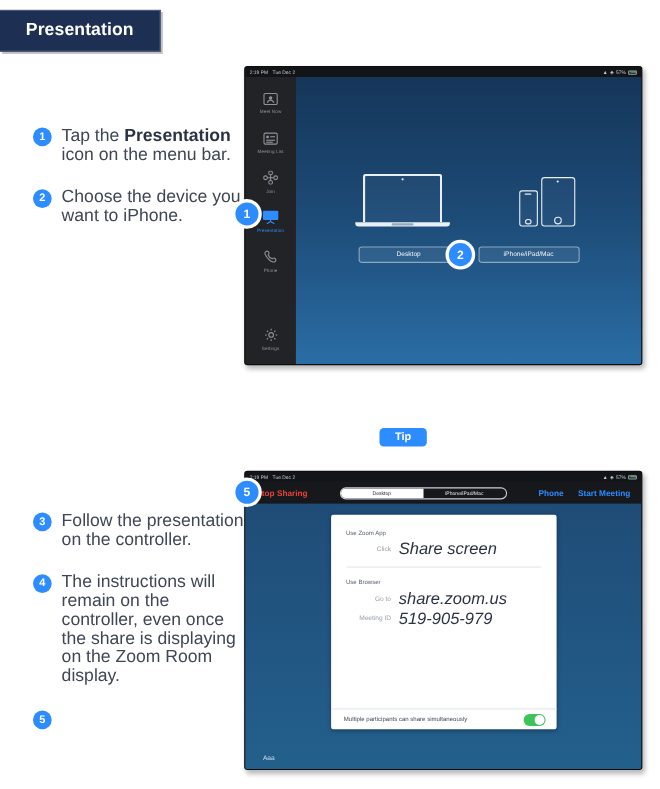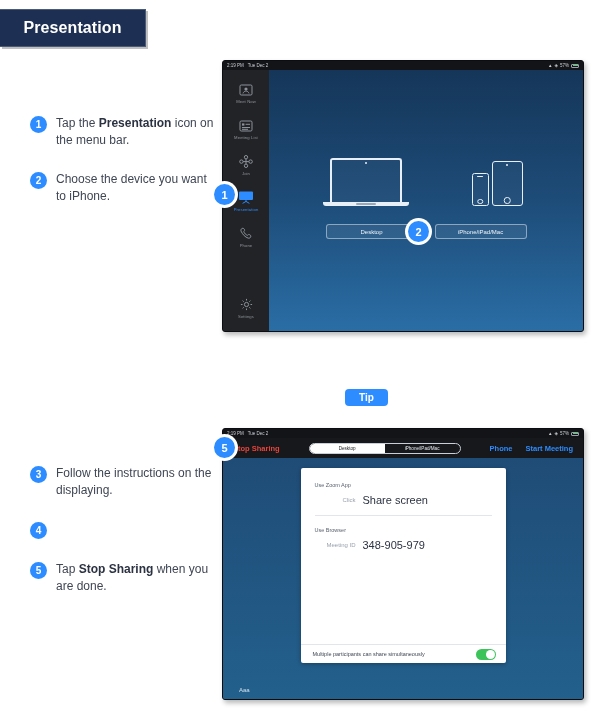--- a/index.html
+++ b/index.html
@@ -39,21 +39,21 @@
   .step { display: flex; margin-bottom: 22px; }
   .step-badge {
     flex: 0 0 auto;
     width: 17px; height: 17px; border-radius: 50%;
     background: #2d8cff;
     color: #fff;
     font-size: 10px; font-weight: bold;
     display: flex; align-items: center; justify-content: center;
     margin-right: 9px; margin-top: 1px;
   }
-  .step-text { font-size: 12px; line-height: 17px; color: #3f4654; }
+  .step-text { font-size: 16px; line-height: 17px; color: #3f4654; }
   .step-text b { font-weight: bold; color: #2b3242; }
 
   
   .tip-row {
     position: absolute; left: 345px; top: 388px;
     display: flex; align-items: flex-end;
   }
   .tip-pill {
     width: 43px; height: 17px; border-radius: 4px;
     background: #2d8cff; color: #fff;
@@ -212,21 +212,21 @@
     display: flex; flex-direction: column;
     box-shadow: 0 1px 4px rgba(0,0,0,.3);
   }
   .card-body { padding: 14px 0 0 0; flex: 1; }
   .sect-title { font-size: 5.5px; color: #5a6270; margin: 0 0 7px 14px; }
   .kv { display: flex; margin-bottom: 8px; }
   .kv-key {
     width: 62px; text-align: right; padding-right: 7px;
     font-size: 6px; color: #9aa2ae; line-height: 10px;
   }
-  .kv-val { font-size: 11px; color: #2b3242; line-height: 10px; }
+  .kv-val { font-size: 15px; color: #2b3242; line-height: 10px; font-style: italic; }
   .divider { height: 1px; background: #e2e5ea; margin: 10px 14px 11px 14px; }
   .card-foot {
     border-top: 1px solid #e2e5ea;
     height: 19px; display: flex; align-items: center;
     padding: 0 10px 0 12px;
   }
   .foot-label { font-size: 5.5px; color: #3f4654; }
   .toggle {
     margin-left: auto; width: 20px; height: 11px; border-radius: 6px;
     background: #3cc45b; position: relative;
@@ -270,28 +270,28 @@
     </div>
     <div class="step">
       <div class="step-badge">2</div>
       <div class="step-text">Choose the device you want to iPhone.</div>
     </div>
   </div>
 
   <div class="steps second">
     <div class="step">
       <div class="step-badge">3</div>
-      <div class="step-text">Follow the instructions on the displaying.</div>
+      <div class="step-text">Follow the presentation on the controller.</div>
     </div>
     <div class="step">
       <div class="step-badge">4</div>
+      <div class="step-text">The instructions will remain on the controller, even once the share is displaying on the Zoom Room display.</div>
     </div>
     <div class="step">
       <div class="step-badge">5</div>
-      <div class="step-text">Tap <b>Stop Sharing</b> when you are done.</div>
     </div>
   </div>
 
   <div class="tip-row">
     <div class="tip-pill">Tip</div>
   </div>
 
   <div class="tablet tablet-1">
 
     <div class="statusbar">
@@ -432,22 +432,26 @@
             <div class="sect-title">Use Zoom App</div>
             <div class="kv">
               <div class="kv-key">Click</div>
               <div class="kv-val">Share screen</div>
             </div>
 
             <div class="divider"></div>
 
             <div class="sect-title">Use Browser</div>
             <div class="kv">
+              <div class="kv-key">Go to</div>
+              <div class="kv-val">share.zoom.us</div>
+            </div>
+            <div class="kv">
               <div class="kv-key">Meeting ID</div>
-              <div class="kv-val">348-905-979</div>
+              <div class="kv-val">519-905-979</div>
             </div>
           </div>
 
           <div class="card-foot">
             <span class="foot-label">Multiple participants can share simultaneously</span>
             <span class="toggle"></span>
           </div>
         </div>
 
         <div class="aaa">Aaa</div>

